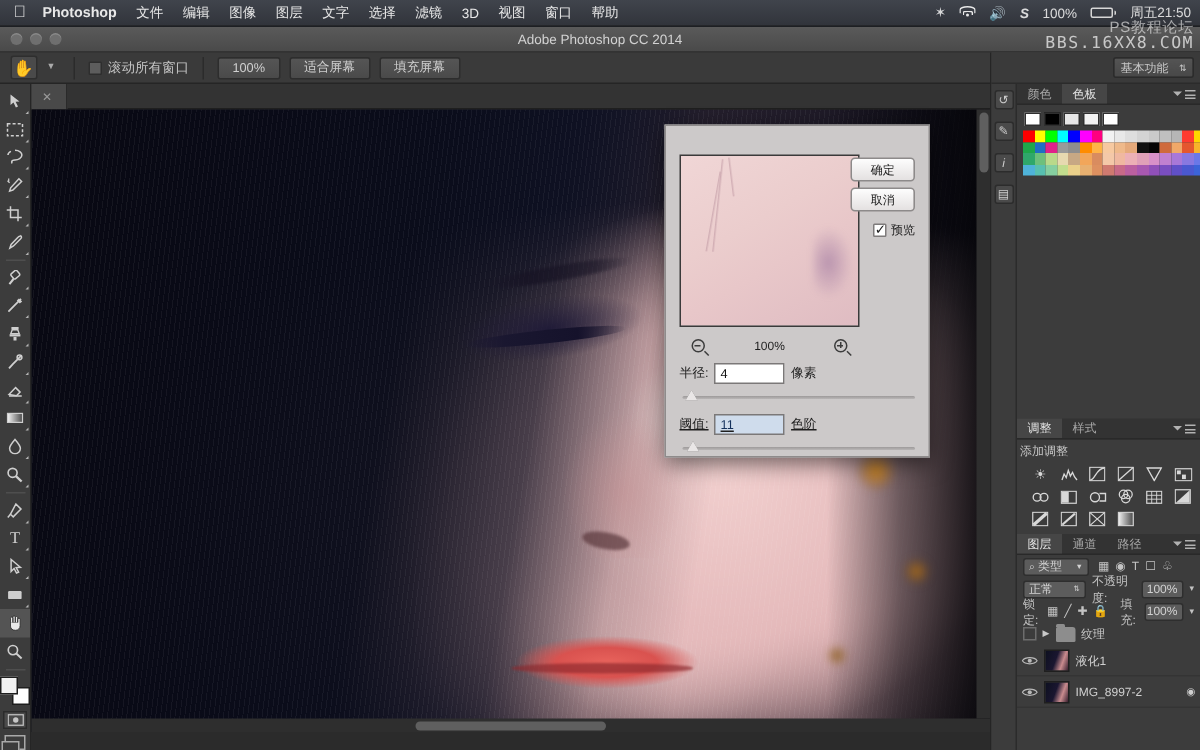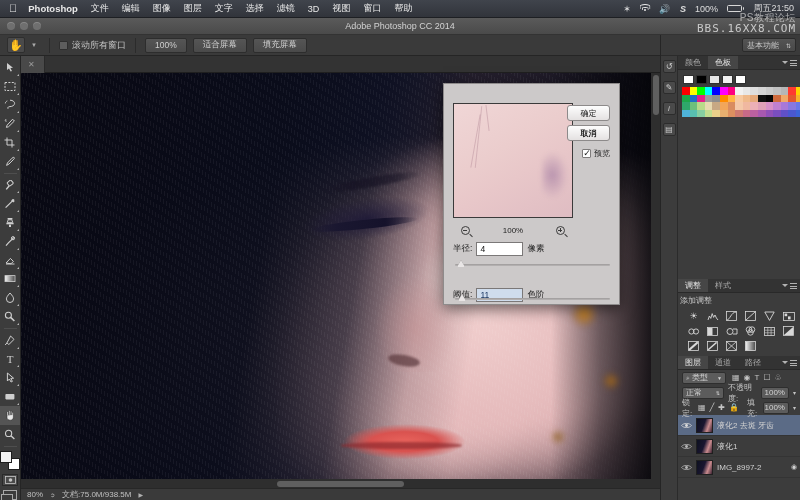--- a/index.html
+++ b/index.html
@@ -516,21 +516,21 @@
   <div id="dialog">
 
     <div class="dlg-preview">
       <span class="ln" style="left:24px;top:2px;width:1px;height:62px;transform:rotate(6deg);"></span>
       <span class="ln" style="left:21px;top:10px;width:1px;height:54px;transform:rotate(10deg);"></span>
       <span class="ln" style="left:33px;top:1px;width:1px;height:26px;transform:rotate(-7deg);"></span>
       <span class="blot"></span>
     </div>
 
     <div class="dlg-btn" style="top:21px;">确定</div>
-    <div class="dlg-btn" style="top:41px;font-weight:bold;">取消</div>
+    <div class="dlg-btn" style="top:41px;">取消</div>
 
     <div class="dlg-chk">
       <span class="cb"></span>
       <span>预览</span>
     </div>
 
     <div class="zoomrow">
       <span class="mag">
           <i></i>
         </span>
@@ -543,21 +543,21 @@
     <div class="fieldrow" style="top:158px;">
       <span>半径:</span>
       <input type="text" value="4" style="">
       <span>像素</span>
     </div>
     <div class="sliderrow" style="top:176px;">
       <span class="track"></span>
       <span class="thumb" style="left:2px;"></span>
     </div>
 
-    <div class="fieldrow" style="top:204px;">
+    <div class="fieldrow" style="top:192px;text-decoration:underline;">
       <span>阈值:</span>
       <input type="text" class="sel" value="11" style="">
       <span>色阶</span>
     </div>
     <div class="sliderrow" style="top:210px;">
       <span class="track"></span>
       <span class="thumb" style="left:3px;"></span>
     </div>
   </div>
 
@@ -818,31 +818,27 @@
           <span>▦</span>
           <span>╱</span>
           <span>✚</span>
           <span>🔒</span>
         </span>
         <span style="margin-left:4px;">填充:</span>
         <span class="lfield" style="width:26px;justify-content:flex-end;">100%</span>
         <span style="font-size:6px;">▾</span>
       </div>
 
-
-      <div class="layer sel">
-        <span class="eye">
-          <svg width="11" height="7" viewBox="0 0 11 7">
-              <path d="M.6 3.5 C2.4 .8 8.6 .8 10.4 3.5 C8.6 6.2 2.4 6.2 .6 3.5Z" fill="none" stroke="#dcdcdc" stroke-width=".8"></path>
-              <circle cx="5.5" cy="3.5" r="1.4" fill="#dcdcdc"></circle>
-            </svg>
-        </span>
-        <span class="thumb16"></span>
-        <span>液化2 去斑 牙齿</span>
-      </div>
+      <div class="grouprow">
+        <span class="chkbox-sm"></span>
+        <span style="font-size:6px;">▶</span>
+        <span class="folder"></span>
+        <span>纹理</span>
+      </div>
+
       <div class="layer">
         <span class="eye">
           <svg width="11" height="7" viewBox="0 0 11 7">
               <path d="M.6 3.5 C2.4 .8 8.6 .8 10.4 3.5 C8.6 6.2 2.4 6.2 .6 3.5Z" fill="none" stroke="#b9b9b9" stroke-width=".8"></path>
               <circle cx="5.5" cy="3.5" r="1.4" fill="#b9b9b9"></circle>
             </svg>
         </span>
         <span class="thumb16"></span>
         <span>液化1</span>
       </div>
@@ -856,23 +852,17 @@
         <span class="thumb16"></span>
         <span>IMG_8997-2</span>
         <span style="margin-left:auto;display:flex;align-items:center;gap:2px;padding-right:3px;">
           <span style="font-size:7px;">◉</span>
 
         </span>
       </div>
     </div>
   </div>
 
-  <div id="statusbar">
-    <span>80%</span>
-    <span class="arrow">➲</span>
-    <span>文档:75.0M/938.5M</span>
-    <span class="arrow">▶</span>
-  </div>
 
   <div class="wm" style="right:4px; top:11px;">PS教程论坛</div>
   <div class="wm2" style="right:4px; top:22px;">BBS.16XX8.COM</div>
 
 </div>
 
 </body></html>

